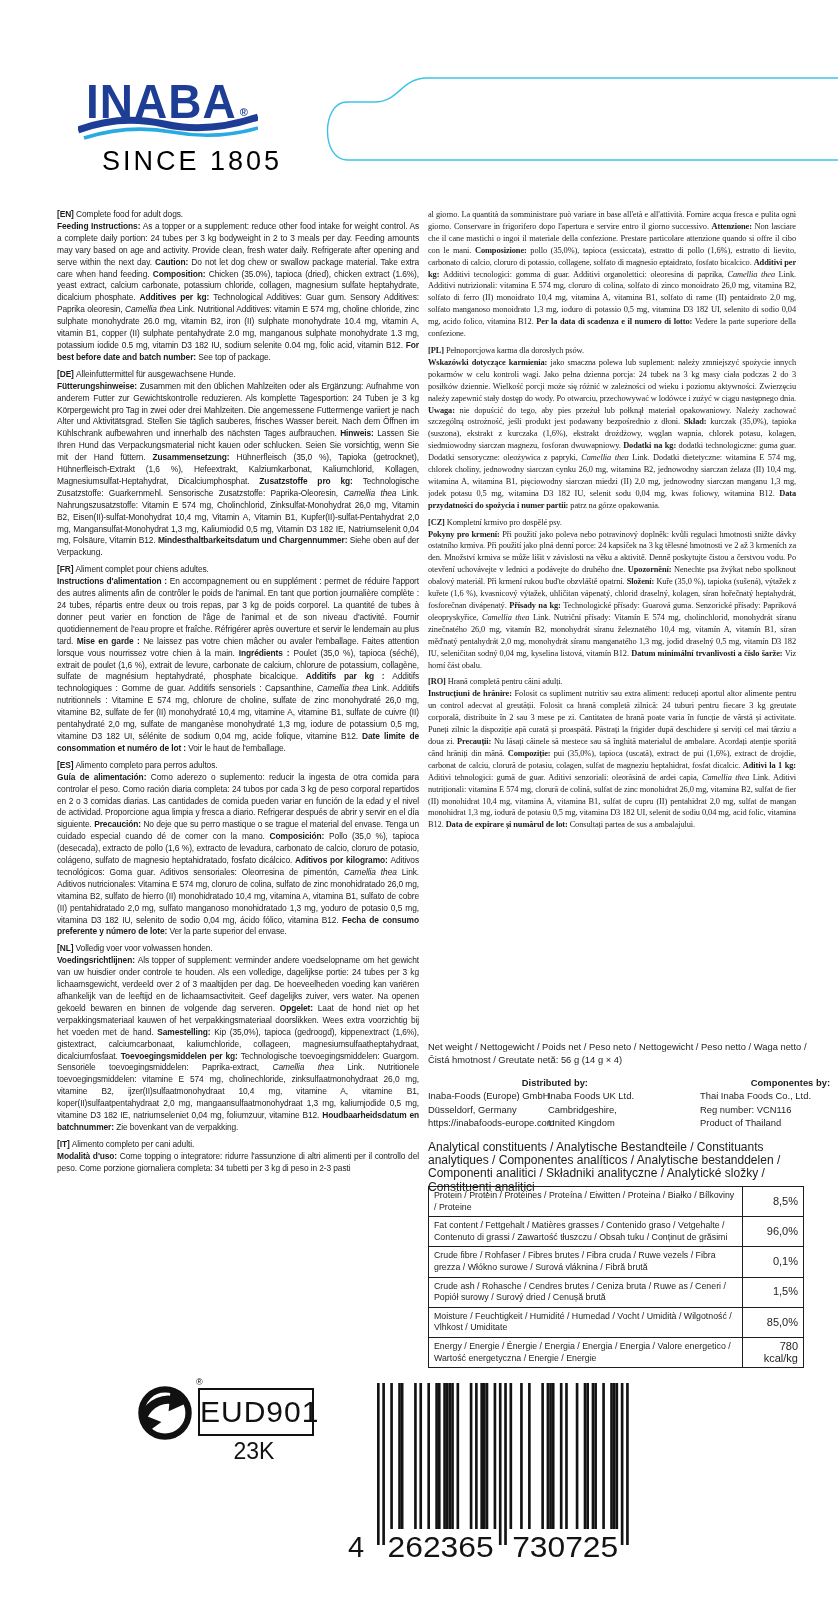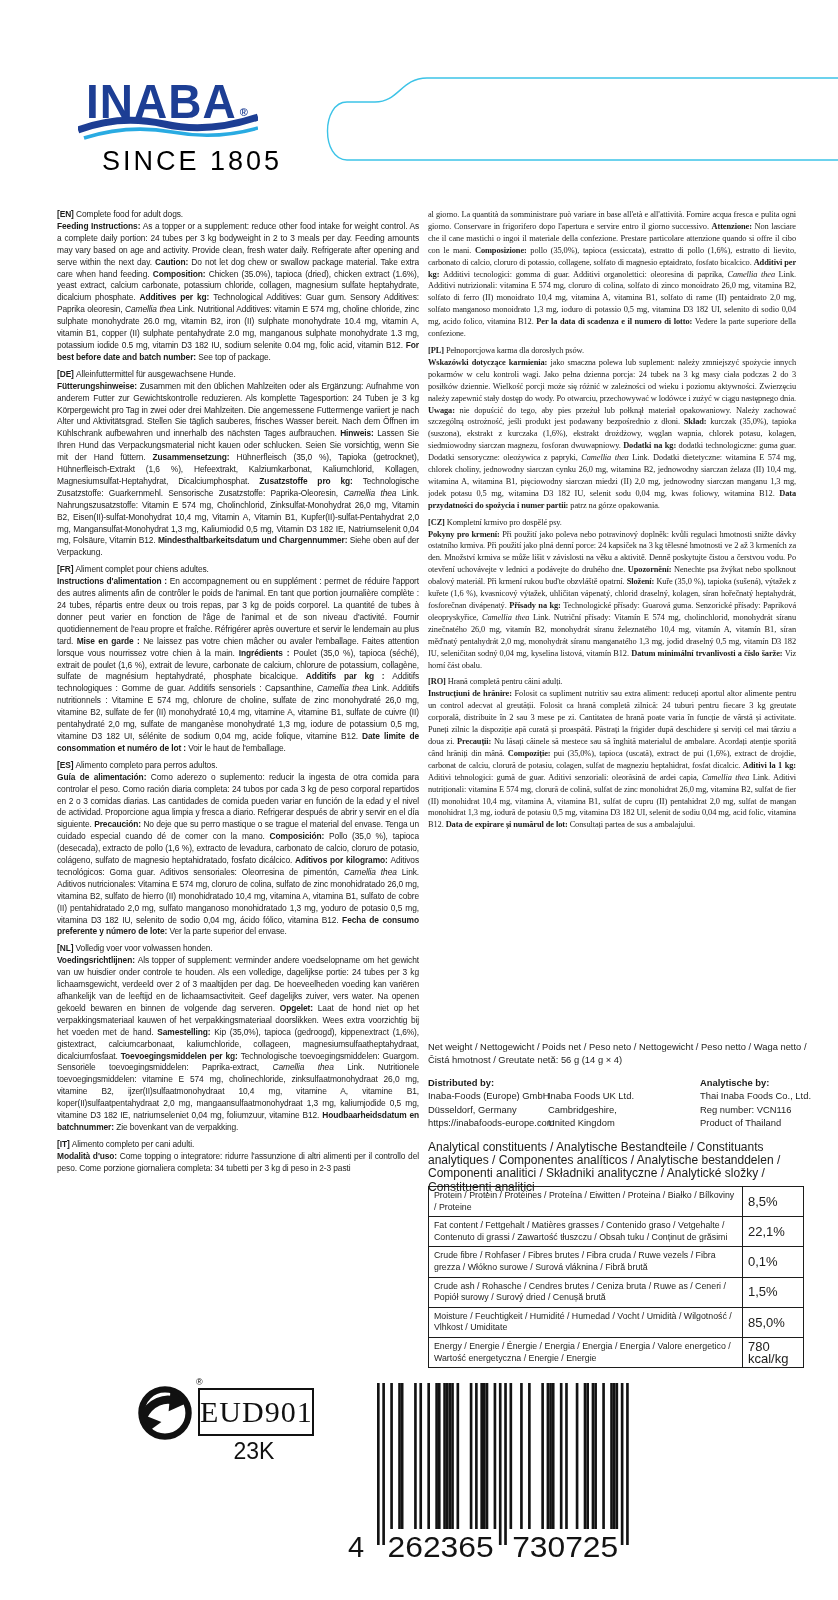--- a/index.html
+++ b/index.html
@@ -17,36 +17,36 @@
        text-align:justify;overflow:hidden;}
   .col-left{left:57px;width:362px;height:1162px;}
   .col-right{left:428px;width:368px;height:822px;font-family:Liberation Serif, serif;}
   .lang-section{margin-bottom:5px;}
   .lang-head b{font-weight:bold;}
   .lang-body{text-align:justify;}
   .lang-body i{font-style:italic;}
   
   .net-weight{position:absolute;left:428px;top:1040px;width:382px;font-size:9.4px;line-height:13px;}
   .dist{position:absolute;top:1076px;font-size:9.4px;line-height:13.4px;}
-  .dist-label{font-weight:bold;}
+  .dist-label{font-weight:bold;text-align:right;}
   .dist-1{left:428px;width:160px;}
   .dist-2{left:548px;width:120px;padding-top:13.4px;}
   .dist-3{left:700px;width:130px;}
   
   .analytical-title{position:absolute;left:428px;top:1141px;width:396px;
                     font-weight:normal;font-size:12px;line-height:13.2px;}
   .analytical-table{position:absolute;left:428px;top:1186px;width:376px;border-collapse:collapse;}
   .analytical-table td{border:1px solid #1d1d1b;font-size:8.8px;line-height:11.6px;
                        padding:3px 5px;vertical-align:middle;}
-  .analytical-table td.val{width:50px;text-align:left;font-size:13px;}
+  .analytical-table td.val{width:50px;text-align:right;font-size:11px;}
   
   .greendot{position:absolute;left:136px;top:1384px;}
   .greendot-reg{position:absolute;left:196px;top:1377px;font-size:9px;color:#111;}
   .eud-box{position:absolute;left:198px;top:1388px;width:112px;height:44px;border:2px solid #111;
-           font-size:30px;line-height:44px;text-align:center;letter-spacing:1px;color:#111;font-family:Liberation Serif, serif;}
+           font-size:30px;line-height:44px;text-align:center;letter-spacing:1px;color:#111;}
   .batch{position:absolute;left:198px;top:1438px;width:112px;text-align:center;
          font-size:23px;color:#111;}
   .barcode{position:absolute;left:318px;top:1381px;}
 </style>
 </head>
 <body>
 
 <div class="page">
 
   <div class="logo-text"><span>INABA</span><span class="reg">®</span></div>
@@ -111,36 +111,36 @@
     <div>Inaba-Foods (Europe) GmbH</div>
     <div>Düsseldorf, Germany</div>
     <div>https://inabafoods-europe.com</div>
   </div>
   <div class="dist dist-2">
     <div>Inaba Foods UK Ltd.</div>
     <div>Cambridgeshire,</div>
     <div>United Kingdom</div>
   </div>
   <div class="dist dist-3">
-    <div class="dist-label">Analytische by:</div>
+    <div class="dist-label">Componentes by:</div>
     <div>Thai Inaba Foods Co., Ltd.</div>
     <div>Reg number: VCN116</div>
     <div>Product of Thailand</div>
   </div>
 
   <div class="analytical-title">Analytical constituents / Analytische Bestandteile / Constituants analytiques / Componentes analíticos / Analytische bestanddelen / Componenti analitici / Składniki analityczne / Analytické složky / Constituenți analitici</div>
   <table class="analytical-table">
     <tbody id="analytical-body">
         <tr>
           <td>Protein / Protein / Protéines / Proteína / Eiwitten / Proteina / Białko / Bílkoviny / Proteine</td>
           <td class="val">8,5%</td>
         </tr>
         <tr>
           <td>Fat content / Fettgehalt / Matières grasses / Contenido graso / Vetgehalte / Contenuto di grassi / Zawartość tłuszczu / Obsah tuku / Conținut de grăsimi</td>
-          <td class="val">22,1%</td>
+          <td class="val">96,0%</td>
         </tr>
         <tr>
           <td>Crude fibre / Rohfaser / Fibres brutes / Fibra cruda / Ruwe vezels / Fibra grezza / Włókno surowe / Surová vláknina / Fibră brută</td>
           <td class="val">0,1%</td>
         </tr>
         <tr>
           <td>Crude ash / Rohasche / Cendres brutes / Ceniza bruta / Ruwe as / Ceneri / Popiół surowy / Surový dried / Cenușă brută</td>
           <td class="val">1,5%</td>
         </tr>
         <tr>

